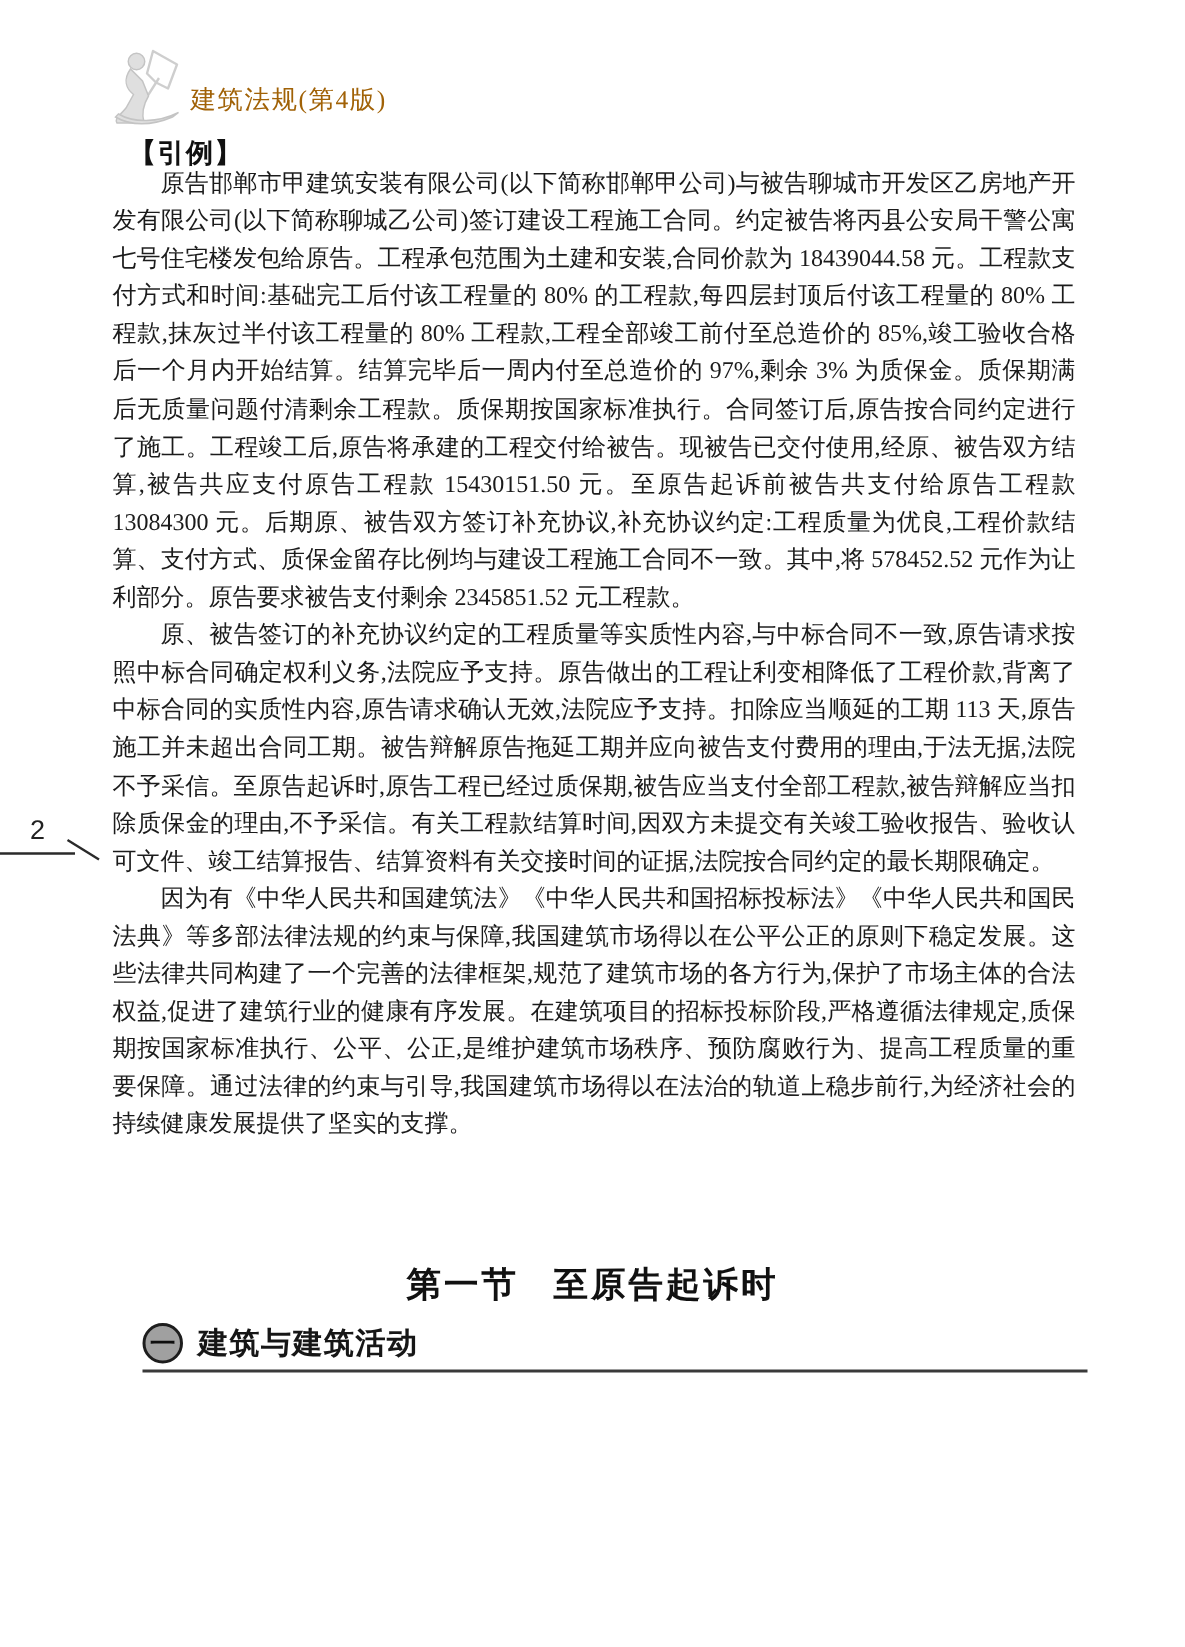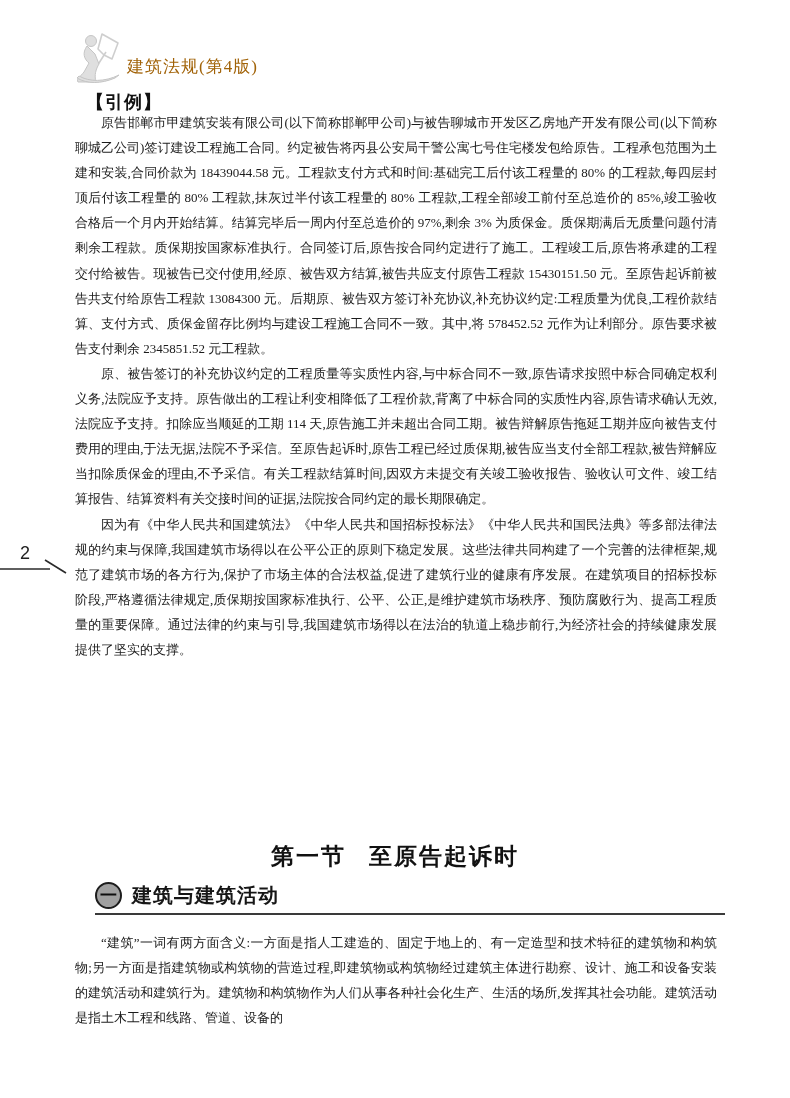--- a/index.html
+++ b/index.html
@@ -32,21 +32,21 @@
     font-weight:bold;font-size:18px;color:#111;
     letter-spacing:1px;
   }
 
   
   .case-body{
     position:absolute;top:110px;left:75px;width:642px;
   }
   .body-text{
     margin:0;
-    font-size:13px;line-height:25.1px;
+    font-size:16px;line-height:25.1px;
     text-align:justify;text-justify:inter-ideograph;
     text-indent:2em;color:#1b1b1b;
   }
 
   
   .page-num{
     position:absolute;top:543px;left:0;width:80px;height:40px;
   }
   .page-num .num{
     position:absolute;left:20px;top:0;
@@ -110,21 +110,21 @@
         </g>
       </svg>
     </span>
     <span class="book-title">建筑法规(第4版)</span>
   </div>
 
   <div class="case-heading">【引例】</div>
 
   <div class="case-body">
     <p class="body-text">原告邯郸市甲建筑安装有限公司(以下简称邯郸甲公司)与被告聊城市开发区乙房地产开发有限公司(以下简称聊城乙公司)签订建设工程施工合同。约定被告将丙县公安局干警公寓七号住宅楼发包给原告。工程承包范围为土建和安装,合同价款为 18439044.58 元。工程款支付方式和时间:基础完工后付该工程量的 80% 的工程款,每四层封顶后付该工程量的 80% 工程款,抹灰过半付该工程量的 80% 工程款,工程全部竣工前付至总造价的 85%,竣工验收合格后一个月内开始结算。结算完毕后一周内付至总造价的 97%,剩余 3% 为质保金。质保期满后无质量问题付清剩余工程款。质保期按国家标准执行。合同签订后,原告按合同约定进行了施工。工程竣工后,原告将承建的工程交付给被告。现被告已交付使用,经原、被告双方结算,被告共应支付原告工程款 15430151.50 元。至原告起诉前被告共支付给原告工程款 13084300 元。后期原、被告双方签订补充协议,补充协议约定:工程质量为优良,工程价款结算、支付方式、质保金留存比例均与建设工程施工合同不一致。其中,将 578452.52 元作为让利部分。原告要求被告支付剩余 2345851.52 元工程款。</p>
-    <p class="body-text">原、被告签订的补充协议约定的工程质量等实质性内容,与中标合同不一致,原告请求按照中标合同确定权利义务,法院应予支持。原告做出的工程让利变相降低了工程价款,背离了中标合同的实质性内容,原告请求确认无效,法院应予支持。扣除应当顺延的工期 114 天,原告施工并未超出合同工期。被告辩解原告拖延工期并应向被告支付费用的理由,于法无据,法院不予采信。至原告起诉时,原告工程已经过质保期,被告应当支付全部工程款,被告辩解应当扣除质保金的理由,不予采信。有关工程款结算时间,因双方未提交有关竣工验收报告、验收认可文件、竣工结算报告、结算资料有关交接时间的证据,法院按合同约定的最长期限确定。</p>
+    <p class="body-text">原、被告签订的补充协议约定的工程质量等实质性内容,与中标合同不一致,原告请求按照中标合同确定权利义务,法院应予支持。原告做出的工程让利变相降低了工程价款,背离了中标合同的实质性内容,原告请求确认无效,法院应予支持。扣除应当顺延的工期 113 天,原告施工并未超出合同工期。被告辩解原告拖延工期并应向被告支付费用的理由,于法无据,法院不予采信。至原告起诉时,原告工程已经过质保期,被告应当支付全部工程款,被告辩解应当扣除质保金的理由,不予采信。有关工程款结算时间,因双方未提交有关竣工验收报告、验收认可文件、竣工结算报告、结算资料有关交接时间的证据,法院按合同约定的最长期限确定。</p>
     <p class="body-text">因为有《中华人民共和国建筑法》《中华人民共和国招标投标法》《中华人民共和国民法典》等多部法律法规的约束与保障,我国建筑市场得以在公平公正的原则下稳定发展。这些法律共同构建了一个完善的法律框架,规范了建筑市场的各方行为,保护了市场主体的合法权益,促进了建筑行业的健康有序发展。在建筑项目的招标投标阶段,严格遵循法律规定,质保期按国家标准执行、公平、公正,是维护建筑市场秩序、预防腐败行为、提高工程质量的重要保障。通过法律的约束与引导,我国建筑市场得以在法治的轨道上稳步前行,为经济社会的持续健康发展提供了坚实的支撑。</p>
   </div>
 
   <div class="page-num">
     <span class="num">2</span>
     <svg width="80" height="40" viewBox="0 0 80 40">
       <line x1="0" y1="26" x2="50" y2="26" stroke="#2a2a2a" stroke-width="1.6"></line>
       <line x1="45" y1="17" x2="66" y2="30" stroke="#2a2a2a" stroke-width="1.6"></line>
     </svg>
   </div>
@@ -134,17 +134,14 @@
     <span>至原告起诉时</span>
   </h1>
 
   <div class="subsection">
     <span class="circle-marker">
       <span>一</span>
     </span>
     <span class="sub-title">建筑与建筑活动</span>
   </div>
 
-  <div class="sub-body">
-    <p class="body-text">“建筑”一词有两方面含义:一方面是指人工建造的、固定于地上的、有一定造型和技术特征的建筑物和构筑物;另一方面是指建筑物或构筑物的营造过程,即建筑物或构筑物经过建筑主体进行勘察、设计、施工和设备安装的建筑活动和建筑行为。建筑物和构筑物作为人们从事各种社会化生产、生活的场所,发挥其社会功能。建筑活动是指土木工程和线路、管道、设备的</p>
-  </div>
 
 </div>
 
 </body></html>

